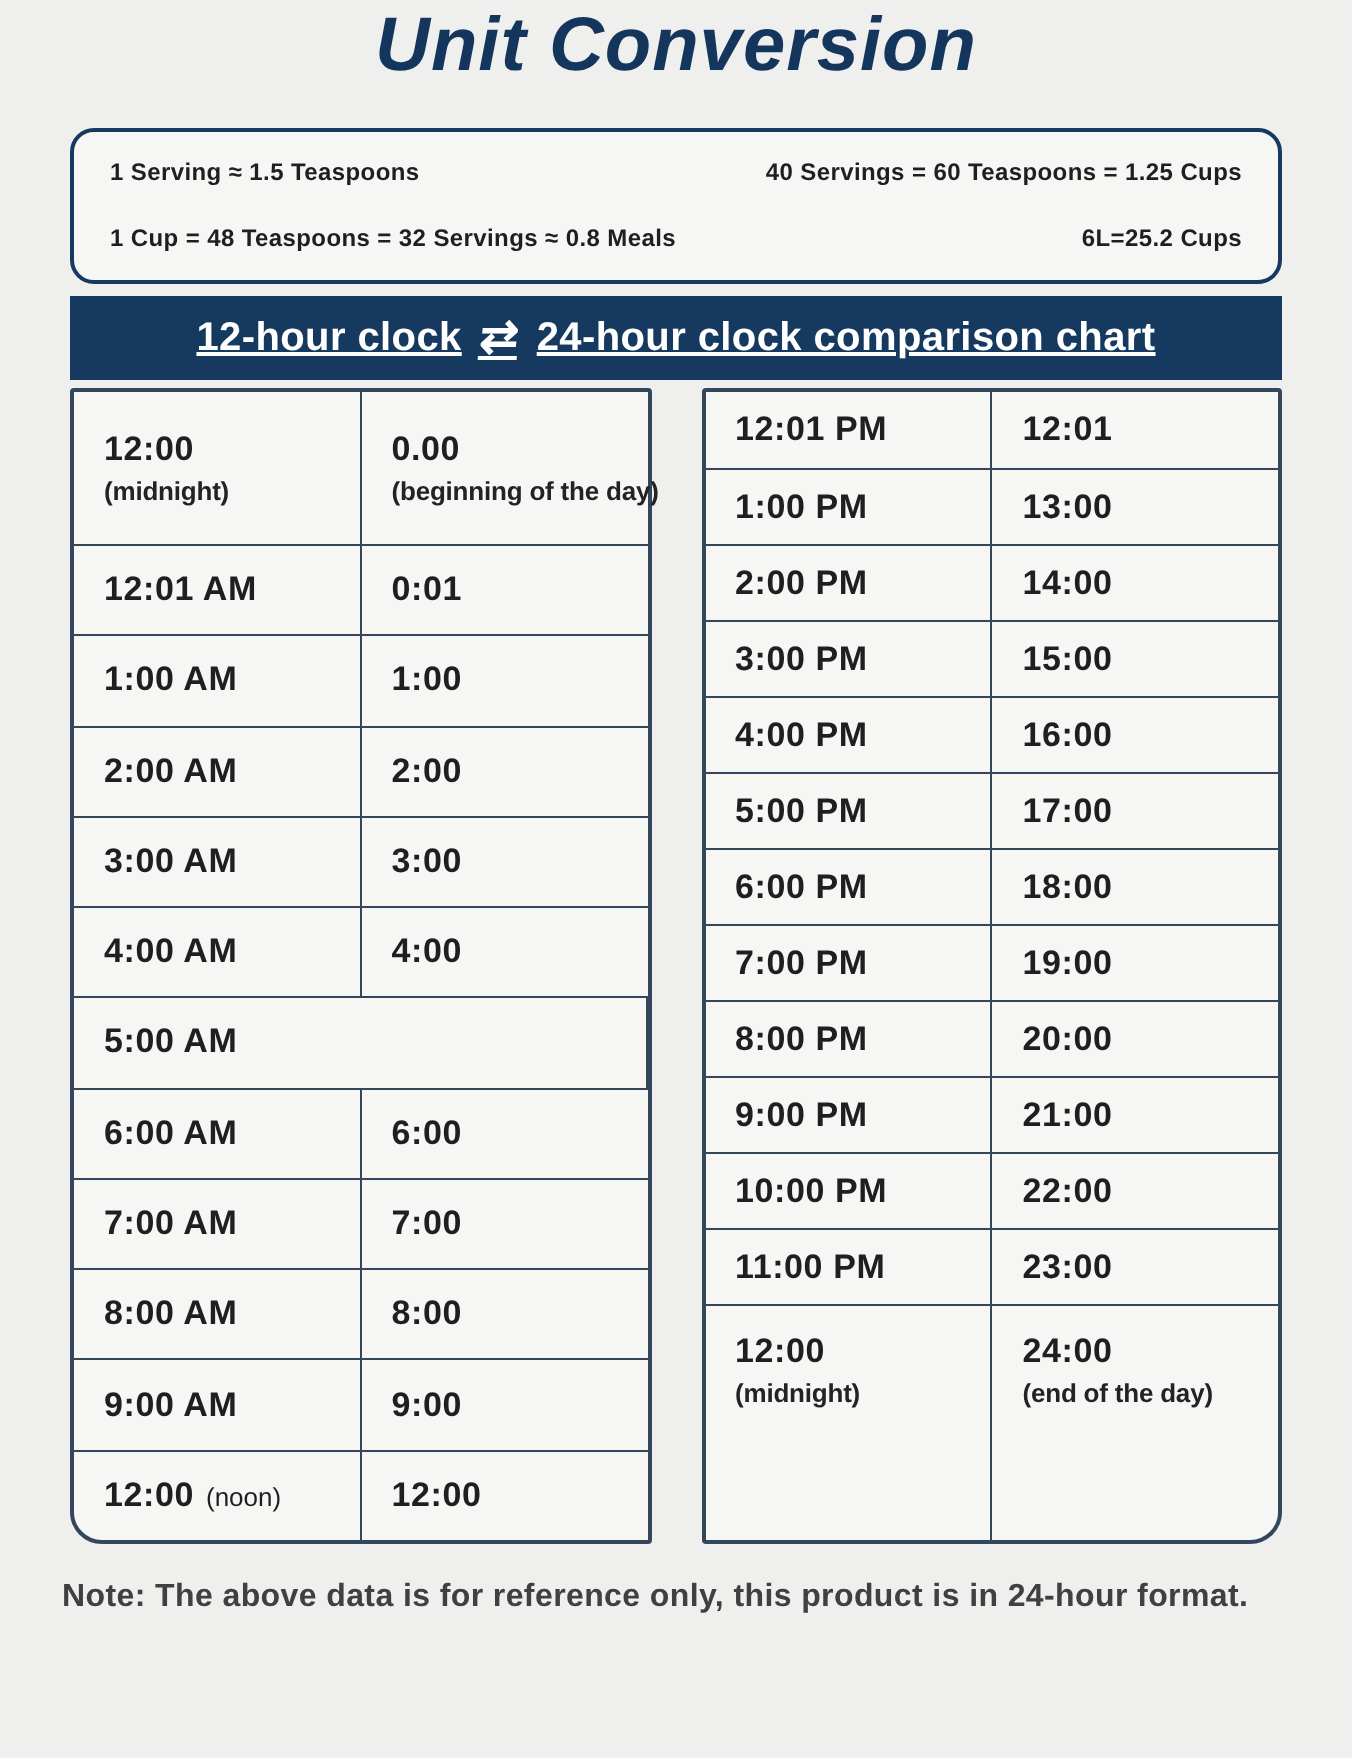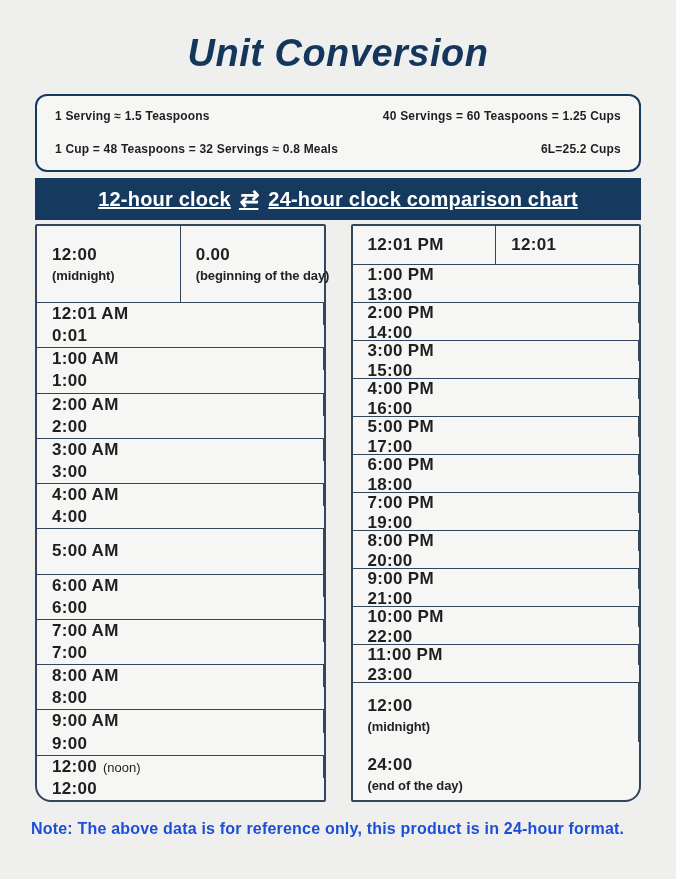--- a/index.html
+++ b/index.html
@@ -10,21 +10,21 @@
     --text:#1f1f1f;
   }
   *{box-sizing:border-box;margin:0;padding:0;}
   html,body{width:676px;height:879px;}
   body{
     background:var(--bg);
     font-family:"Liberation Sans", sans-serif;
     color:var(--text);
     overflow:hidden;
   }
-  .page{width:676px;height:879px;padding-top:30px;}
+  .page{width:676px;height:879px;}
   .content{width:606px;margin:0 auto;}
   .title{
     text-align:center;
     font-size:38px;
     font-weight:bold;
     font-style:italic;
     color:#14365d;
     letter-spacing:.5px;
     line-height:46px;
     margin-bottom:18px;
@@ -73,21 +73,21 @@
   .ttable{
     flex:1;
     display:flex;
     flex-direction:column;
     border:2px solid var(--line);
     background:var(--panel);
   }
   .ttable.left{border-radius:2px 2px 2px 16px;}
   .ttable.right{border-radius:2px 2px 16px 2px;margin-left:21px;}
   .trow{flex:1;display:flex;min-height:0;}
-  .trow + .trow{border-top:1px solid var(--line);flex-direction:column;}
+  .trow + .trow{border-top:1px solid var(--line);}
   .left .trow.xl{flex:0 0 76px;}
   .right .trow{flex:0 0 38px;}
   .right .trow.grow{flex:1;}
   .cell{
     flex:1;
     display:flex;
     flex-direction:column;
     justify-content:center;
     padding-left:15px;
     min-width:0;
@@ -112,21 +112,21 @@
     color:#232323;
     margin-top:3px;
     letter-spacing:-.1px;
     white-space:nowrap;
   }
   .note{
     margin-top:18px;
     margin-left:-4px;
     font-size:16px;
     font-weight:bold;
-    color:#1d4ed8;
+    color:#404040;
     letter-spacing:.2px;
     white-space:nowrap;
   }
 </style>
 </head>
 <body>
 
 <div class="page">
   <div class="content">
 

